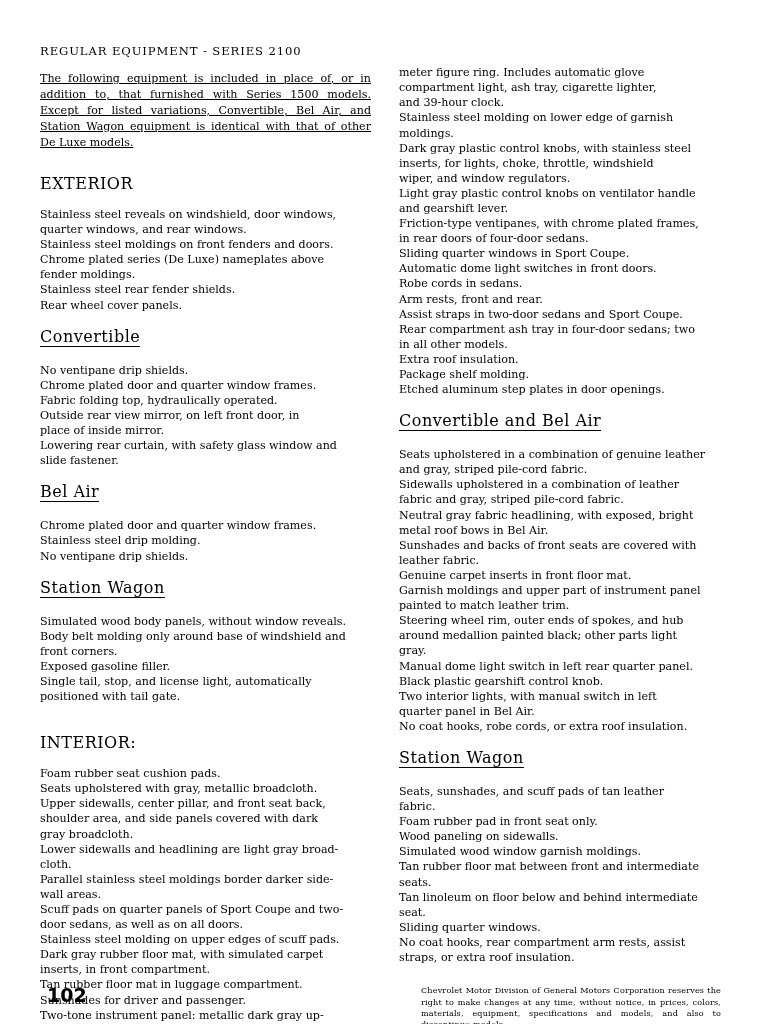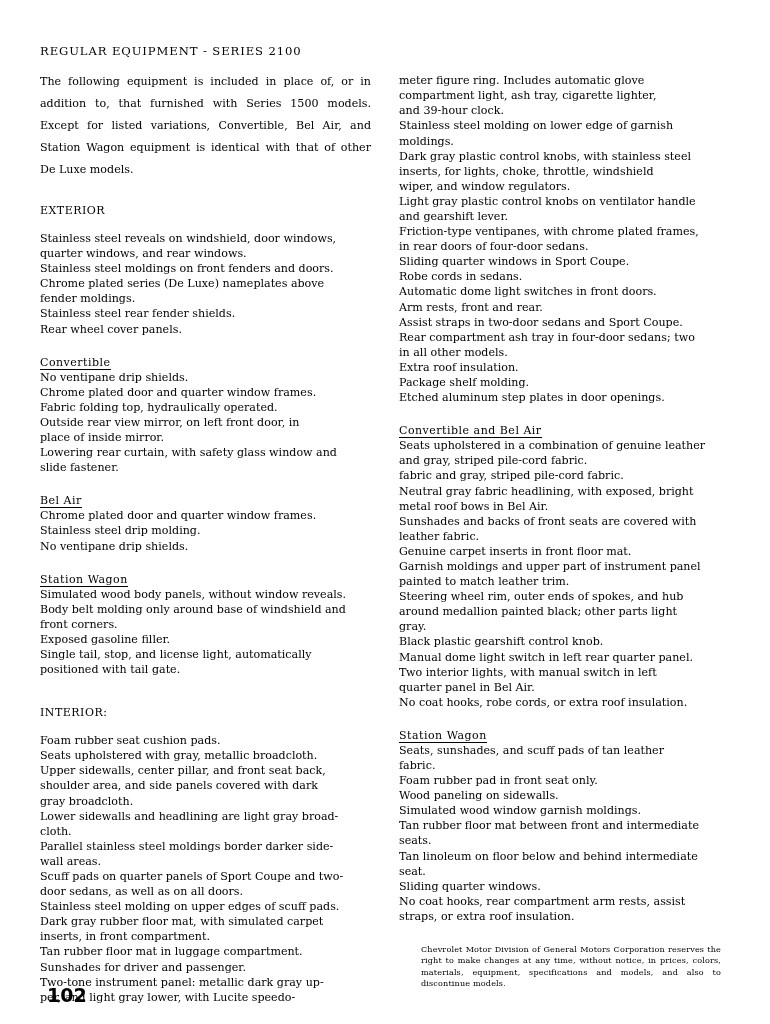--- a/index.html
+++ b/index.html
@@ -31,37 +31,38 @@
     width: 331px;
     box-sizing: border-box;
   }
   .heading {
     font-size: 11.6px;
     letter-spacing: 0.9px;
     margin: 0 0 13px 0;
     font-weight: normal;
   }
   .sub-heading {
-    font-size: 11px;
+    font-size: 16px;
     letter-spacing: 0.5px;
     margin: 0 0 5px 0;
     font-weight: normal;
   }
   .sub-heading.underlined {
     display: inline-block;
     border-bottom: 1px solid #000;
     padding-bottom: 0px;
-    margin-bottom: 0;
+    margin-bottom: 16px;
   }
   p.para {
     font-size: 11.1px;
-    line-height: 22px;
+    line-height: 16px;
     margin: 0 0 14px 0;
     text-align: justify;
     text-justify: inter-word;
+    text-decoration: underline;
   }
   ul.speclist {
     list-style: none;
     margin: 0 0 14px 0;
     padding: 0;
     font-size: 11.1px;
     line-height: 15.1px;
   }
   ul.speclist li {
     margin: 0;
@@ -203,50 +204,51 @@
           <li>Stainless steel molding on lower edge of garnish</li>
           <li class="indent2">moldings.</li>
           <li>Dark gray plastic control knobs, with stainless steel</li>
           <li class="indent2">inserts, for lights, choke, throttle, windshield</li>
           <li class="indent2">wiper, and window regulators.</li>
           <li>Light gray plastic control knobs on ventilator handle</li>
           <li class="indent2">and gearshift lever.</li>
           <li>Friction-type ventipanes, with chrome plated frames,</li>
           <li class="indent2">in rear doors of four-door sedans.</li>
           <li>Sliding quarter windows in Sport Coupe.</li>
+          <li>Automatic dome light switches in front doors.</li>
           <li>Robe cords in sedans.</li>
-          <li>Automatic dome light switches in front doors.</li>
           <li>Arm rests, front and rear.</li>
           <li>Assist straps in two-door sedans and Sport Coupe.</li>
           <li>Rear compartment ash tray in four-door sedans; two</li>
           <li class="indent2">in all other models.</li>
           <li>Extra roof insulation.</li>
           <li>Package shelf molding.</li>
           <li>Etched aluminum step plates in door openings.</li>
         </ul>
       </div>
 
       <div class="block">
         <div class="sub-heading underlined">Convertible and Bel Air</div>
         <ul class="speclist">
           <li>Seats upholstered in a combination of genuine leather</li>
           <li class="indent2">and gray, striped pile-cord fabric.</li>
+          <li>Sidewalls upholstered in a combination of leather</li>
           <li class="indent2">fabric and gray, striped pile-cord fabric.</li>
           <li>Neutral gray fabric headlining, with exposed, bright</li>
           <li class="indent2">metal roof bows in Bel Air.</li>
           <li>Sunshades and backs of front seats are covered with</li>
           <li class="indent2">leather fabric.</li>
           <li>Genuine carpet inserts in front floor mat.</li>
           <li>Garnish moldings and upper part of instrument panel</li>
           <li class="indent2">painted to match leather trim.</li>
           <li>Steering wheel rim, outer ends of spokes, and hub</li>
           <li class="indent2">around medallion painted black; other parts light</li>
           <li class="indent2">gray.</li>
+          <li>Manual dome light switch in left rear quarter panel.</li>
           <li>Black plastic gearshift control knob.</li>
-          <li>Manual dome light switch in left rear quarter panel.</li>
           <li>Two interior lights, with manual switch in left</li>
           <li class="indent2">quarter panel in Bel Air.</li>
           <li>No coat hooks, robe cords, or extra roof insulation.</li>
         </ul>
       </div>
 
       <div class="block">
         <div class="sub-heading underlined">Station Wagon</div>
         <ul class="speclist">
           <li>Seats, sunshades, and scuff pads of tan leather</li>

